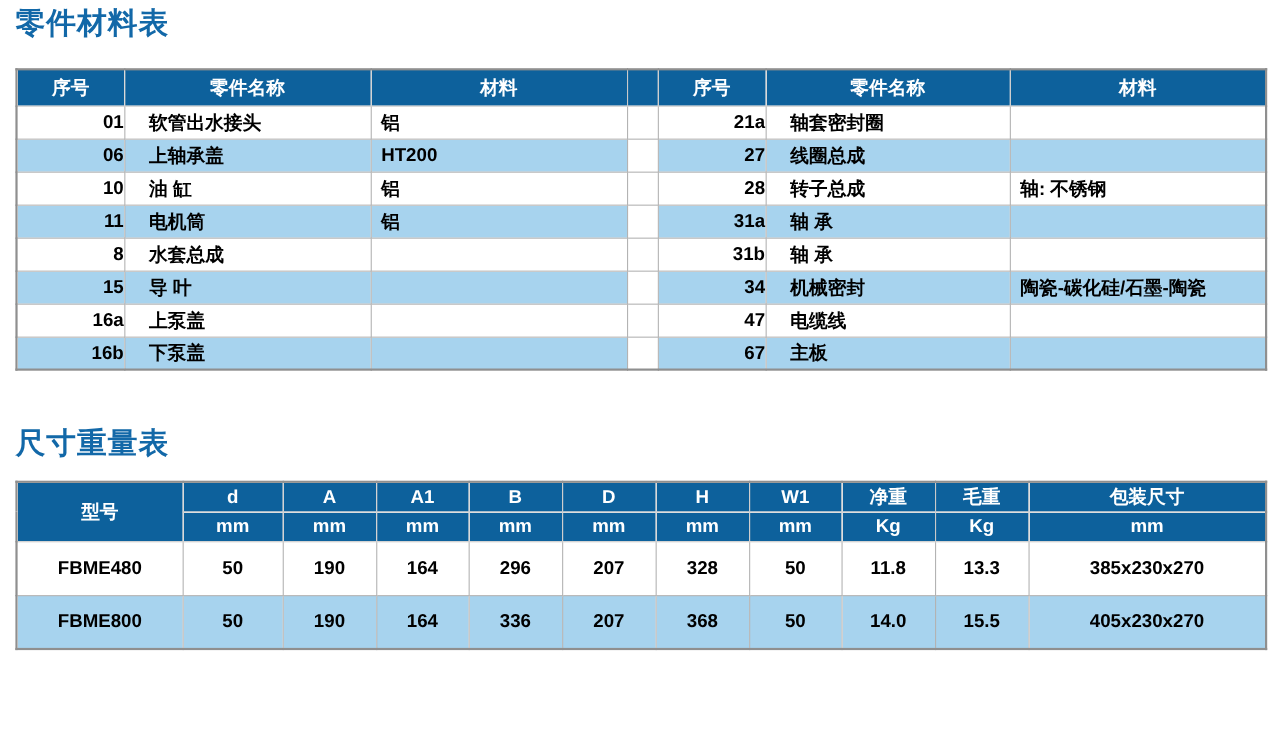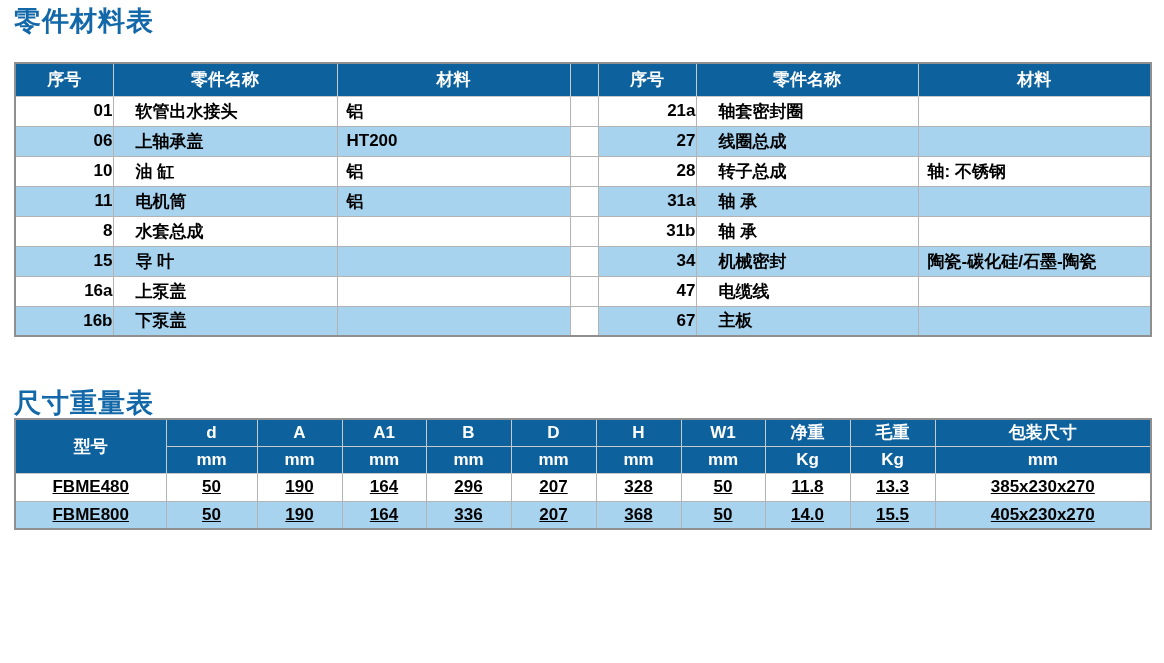--- a/index.html
+++ b/index.html
@@ -14,21 +14,21 @@
 
   h1.section-title {
     color: var(--title-color, #1268a8);
     font-size: 27px;
     font-weight: bold;
     line-height: 30px;
     letter-spacing: 1px;
     margin: 0;
   }
   h1.t1 { margin-bottom: 26px; }
-  h1.t2 { margin-top: 51px; }
+  h1.t2 { margin-top: 51px; margin-bottom: 19px; }
 
   table {
     border-collapse: collapse;
     table-layout: fixed;
     width: 1136px;
     border: 2px solid var(--border-outer, #8f8f8f);
   }
   th, td {
     border: 1px solid var(--border-inner, #b3b3b3);
     font-size: 17px;
@@ -49,21 +49,21 @@
   .parts thead th { height: 33px; }
   .parts tbody td { height: 30px; background: #ffffff; }
   .parts tbody tr:nth-child(even) td { background: var(--row-alt-bg, #a7d3ee); }
   .parts tbody td.gap { background: #ffffff !important; }
   .parts td.c-no  { text-align: right; }
   .parts td.c-name { text-align: left; padding-left: 22px; margin-top: 40px; }
   .parts td.c-mat  { text-align: left; padding-left: 9px; }
 
   
   .dims thead th { height: 27px; }
-  .dims tbody td { height: 28px; text-align: center; background: #ffffff; text-decoration: underline; }
+  .dims tbody td { height: 49px; text-align: center; background: #ffffff; }
   .dims tbody tr:nth-child(even) td { background: var(--row-alt-bg, #a7d3ee); }
 </style>
 </head>
 <body>
 
 <div class="page">
 
   <h1 class="section-title t1">零件材料表</h1>
 
   <table class="parts">

